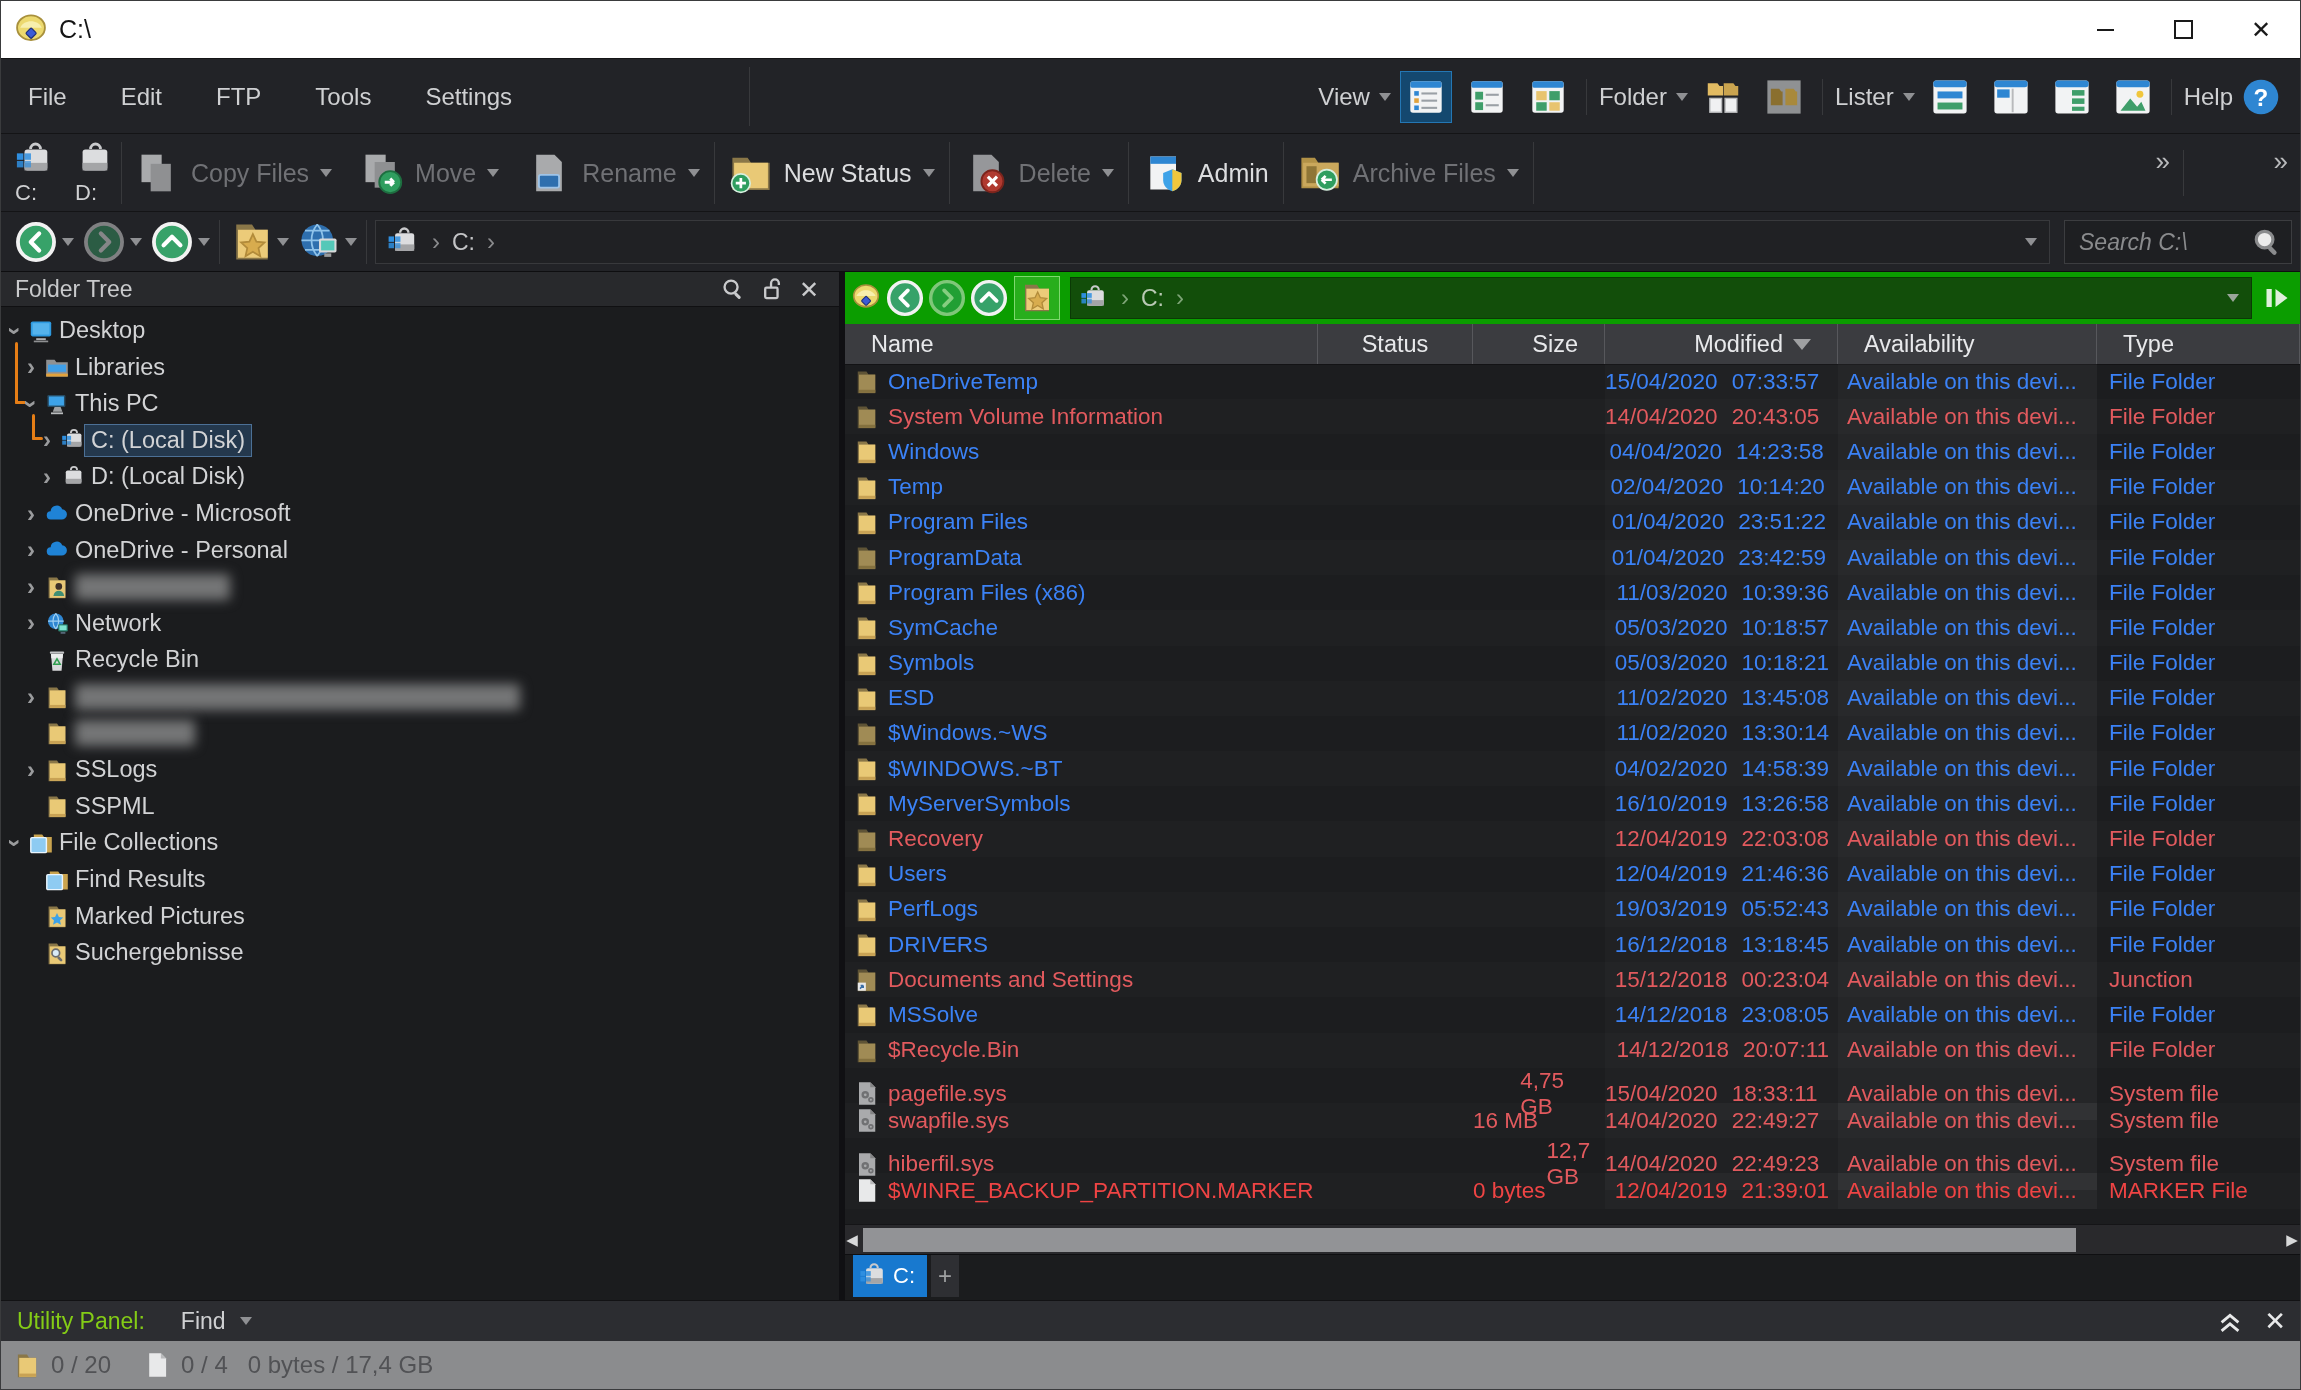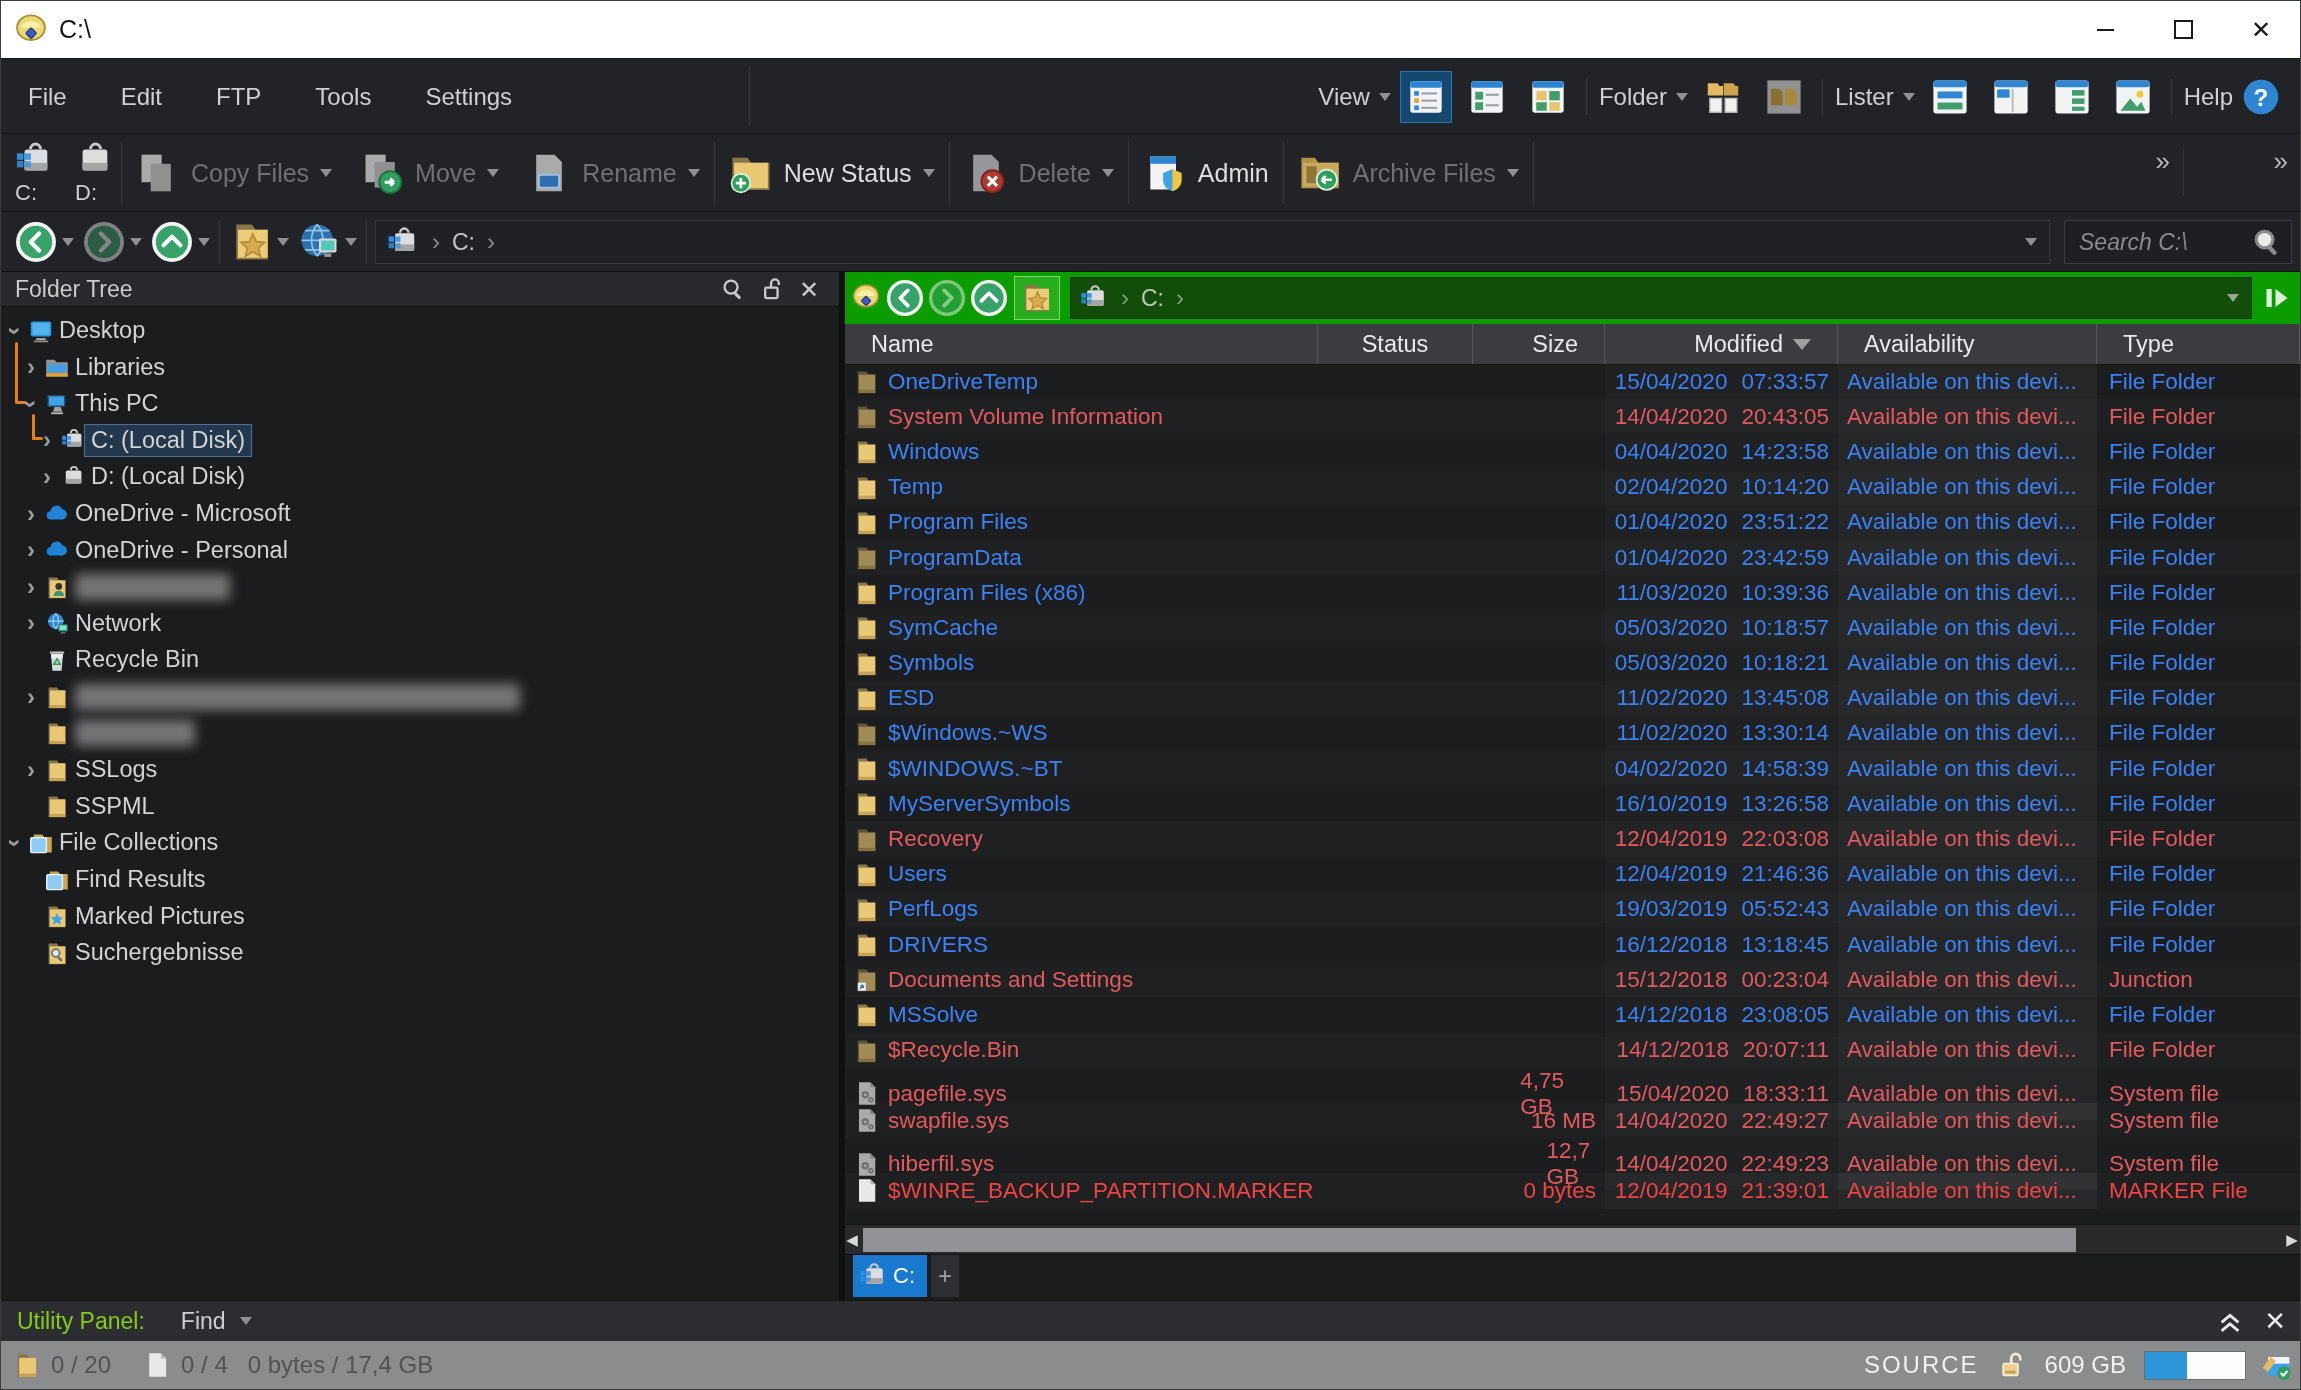--- a/index.html
+++ b/index.html
@@ -80,21 +80,21 @@
   .colhdr{position:absolute;left:0;right:0;top:52px;height:40px;background:#3b3c40;display:grid;grid-template-columns:473px 155px 132px 233px 259px 1fr;align-items:center;border-bottom:1px solid #131315;}
   .colcell{height:100%;display:flex;align-items:center;color:#e8e9eb;font-size:23.5px;border-right:1px solid #57585c;box-sizing:border-box;padding:0 26px;}
   .colcell.r{justify-content:flex-end;}
   .colcell.c{justify-content:center;}
   .colcell .sorttri{width:0;height:0;border-left:9px solid transparent;border-right:9px solid transparent;border-top:11px solid #9fa0a2;margin-left:10px;}
   .rows{position:absolute;left:0;right:0;top:92px;}
   .frow{display:grid;grid-template-columns:473px 155px 132px 233px 259px 1fr;height:35.2px;align-items:center;font-size:22.5px;}
   .frow:nth-child(even){background:rgba(255,255,255,0.015);}
   .cname{display:flex;align-items:center;padding-left:10px;overflow:hidden;white-space:nowrap;}
   .cname .ic{width:23px;height:25px;margin-right:10px;flex:none;}
-  .csize,.cmod{position:relative;height:100%;display:flex;align-items:center;justify-content:flex-end;padding-right:9px;box-sizing:border-box;}
+  .csize,.cmod{position:relative;height:100%;display:flex;align-items:center;justify-content:flex-start;padding-right:9px;box-sizing:border-box;}
   .cmod{background:rgba(255,255,255,0.02);}
   .sbar,.abar{position:absolute;left:0;top:1px;bottom:1px;background:#47484c;z-index:0;}
   .abar{background:#3f4044;}
   .abar.light{background:#96979a;}
   .csize span,.cmod span{position:relative;z-index:1;}
   .cmod .d{margin-right:14px;}
   .cavail{background:rgba(255,255,255,0.045);height:100%;display:flex;align-items:center;padding-left:9px;overflow:hidden;white-space:nowrap;box-sizing:border-box;}
   .ctype{padding-left:12px;white-space:nowrap;overflow:hidden;}
   .c-blue{color:#3b82f6;}
   .c-red{color:#e25a5e;}
@@ -1457,37 +1457,14 @@
       </span>
     <span class="sv">0 / 20</span>
     <span class="ic sic" style="margin-left:34px;">
         <svg viewBox="0 0 18 20">
           <path d="M3 1h9l4 4v14H3z" fill="#e8e9ea"></path>
           <path d="M12 1l4 4h-4z" fill="#b9babc"></path>
         </svg>
       </span>
     <span class="sv">0 / 4</span>
     <span class="sv" style="margin-left:20px;">0 bytes / 17,4 GB</span>
-    <div class="sright">
-      <span class="src">SOURCE</span>
-      <span class="ic lockic">
-          <svg viewBox="0 0 20 20">
-            <path d="M9.5 9V5.6a3 3 0 0 1 6 0V7" fill="none" stroke="#f2ead0" stroke-width="1.8"></path>
-            <rect x="4" y="9" width="10" height="8" rx="1" fill="#ecd092" stroke="#f6f0dc" stroke-width="1"></rect>
-            <rect x="5.5" y="13.8" width="7" height="1.8" fill="#c8a254"></rect>
-          </svg>
-        </span>
-      <span class="cap">609 GB</span>
-      <div class="progress">
-          <div class="fill" id="disk-fill" style="width: 42%;"></div>
-        </div>
-      <span class="ic destic">
-          <svg viewBox="0 0 24 24">
-            <rect x="6" y="6" width="16" height="14" rx="1.5" fill="#3da2e8"></rect>
-            <rect x="6" y="6" width="16" height="5" fill="#f2f3f4"></rect>
-            <path d="M2 14l6-8 4 3-6 8z" fill="#e2bb62"></path>
-            <circle cx="18" cy="18" r="5" fill="#2f9e5f"></circle>
-            <path d="M15.5 18l2 2 3-3.5" stroke="#fff" stroke-width="1.5" fill="none"></path>
-          </svg>
-        </span>
-    </div>
   </div>
 </div>
 
 </body></html>

